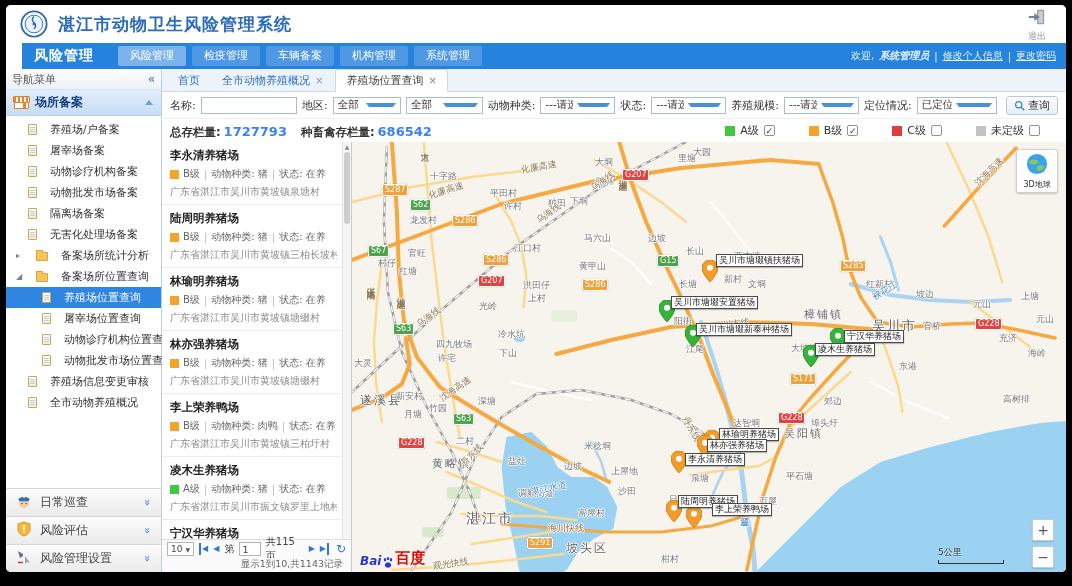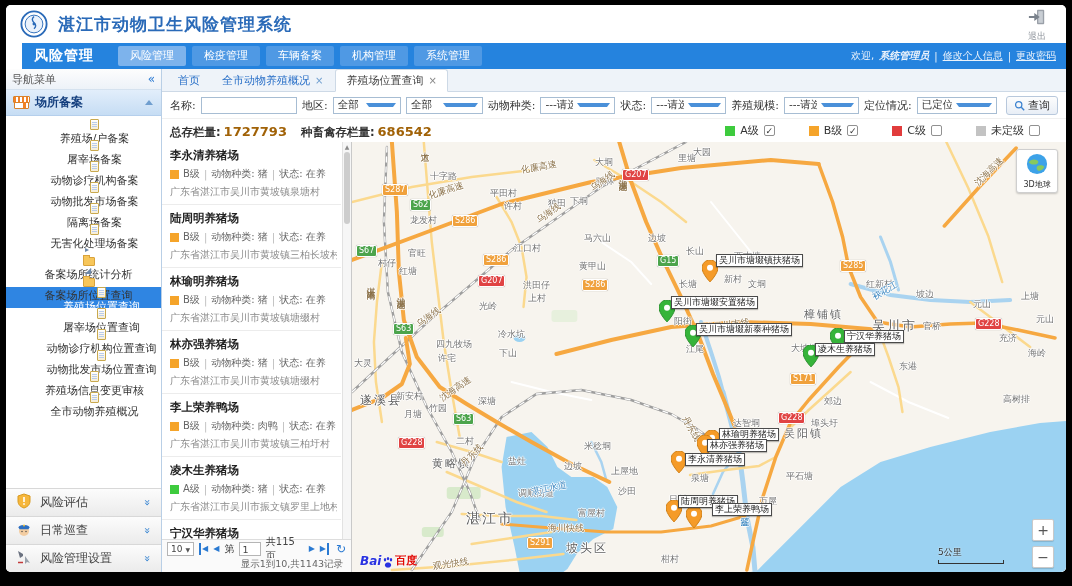--- a/index.html
+++ b/index.html
@@ -31,21 +31,21 @@
   
   .sidebar { width:156px; border-right:1px solid #b9cfe6; display:flex; flex-direction:column; background:#fff; }
   .side-hdr { height:21px; background:linear-gradient(#fdfdfd,#edf2f8); border-bottom:1px solid #d5e2ef; display:flex; align-items:center; padding:0 6px; font-size:11px; color:#555; }
   .side-hdr .collapse { margin-left:auto; color:#2a7ad2; font-size:12px; cursor:pointer; }
   .panel-hdr { height:26px; background:linear-gradient(#e2eefb,#c6ddf4); border-bottom:1px solid #b5cfec; display:flex; align-items:center; gap:6px; padding:0 8px; font-size:12px; font-weight:bold; color:#143f7e; cursor:pointer;text-align:center; }
   .caret-up { width:0; height:0; border-left:4px solid transparent; border-right:4px solid transparent; border-bottom:5px solid #6f9ecf; margin-left:auto; }
   .ic-shop { width:15px; height:13px; position:relative; background:#fff; border:1px solid #d9822b; border-radius:1px; }
   .ic-shop::before { content:""; position:absolute; left:-2px; right:-2px; top:-1px; height:5px; background:repeating-linear-gradient(90deg,#f08228 0 2px,#fff 2px 4px); border:1px solid #d9822b; border-radius:1px; }
   .ic-shop::after { content:""; position:absolute; right:2px; bottom:0; width:3px; height:6px; background:#f08228; }
   #side-items { padding-top:3px; }
-  .side-item { height:21px; display:flex; align-items:center; gap:1px; padding-left:22px; font-size:11px; color:#333; cursor:pointer; white-space:nowrap;flex-direction:column; }
+  .side-item { height:21px; display:flex; align-items:center; gap:13px; padding-left:22px; font-size:11px; color:#333; cursor:pointer; white-space:nowrap; }
   .side-item.indent { padding-left:36px; }
   .side-item.hasarrow { padding-left:10px; }
   .side-item .arrow { font-size:8px; color:#6b87a8; width:7px; }
   .side-item.sel { background:#2f85e2; color:#fff; }
   .ic-doc { width:9px; height:11px; background:linear-gradient(#ffffff,#f6edd6); border:1px solid #c9a94e; border-radius:1px; position:relative; flex:none; }
   .ic-doc::before { content:""; position:absolute; left:1px; top:2px; width:5px; height:1px; background:#b9ccec; box-shadow:0 2px 0 #b9ccec,0 4px 0 #b9ccec; }
   .ic-folder { width:12px; height:9px; background:#f7c65a; border:1px solid #d9a33c; border-radius:1px; position:relative; margin-top:2px; flex:none; }
   .ic-folder::before { content:""; position:absolute; top:-3px; left:-1px; width:5px; height:2px; background:#f7c65a; border:1px solid #d9a33c; border-bottom:none; }
   .side-spacer { flex:1; }
   .acc-hdr { height:28px; background:linear-gradient(#fcfcfc,#ebebeb); border-top:1px solid #d8d8d8; display:flex; align-items:center; gap:8px; padding:0 10px; font-size:12px; color:#444; cursor:pointer; }
@@ -64,21 +64,21 @@
   .finput { height:17px; background:#fff; border:1px solid #a7bdd3; }
   .fselect { height:17px; background:#fff; border:1px solid #a7bdd3; display:flex; align-items:center; padding:0 4px; gap:4px; font-size:10.5px; color:#333; cursor:pointer; }
   .fselect span { flex:1; overflow:hidden; }
   .fcaret { width:0; height:0; border-left:3.5px solid transparent; border-right:3.5px solid transparent; border-top:4.5px solid #4a90d9; flex:none; }
   .fsearch { height:19px; display:flex; align-items:center; gap:3px; background:linear-gradient(#fdfdfd,#e8eef6); border:1px solid #b8c8dc; border-radius:3px; padding:0 7px; cursor:pointer; margin-left:4px; }
   .fsearch svg { width:11px; height:11px; }
 
   .sbar { height:23px; display:flex; align-items:center; padding:0 8px; }
   #stats { display:flex; gap:14px; align-items:center; }
   .slabel { font-size:11.5px; color:#333; font-weight:bold; }
-  .svalue { font-size:13px; color:#a16207; font-weight:bold; margin-left:3px; }
+  .svalue { font-size:13px; color:#3b82f6; font-weight:bold; margin-left:3px; }
   #legend { margin-left:auto; display:flex; gap:34px; align-items:center; padding-right:18px; }
   .litem { display:flex; align-items:center; gap:5px; font-size:11px; color:#333; }
   .lsq { width:10px; height:10px; display:inline-block; }
   .lcheck { width:11px; height:11px; border:1px solid #919191; background:#fff; border-radius:2px; font-size:9px; line-height:10px; text-align:center; color:#333; cursor:pointer; }
 
   .body { flex:1; display:flex; min-height:0; }
   .listcol { width:190px; border-right:1px solid #c9c9c9; display:flex; flex-direction:column; position:relative; background:#fff; }
   .cards { flex:1; overflow:hidden; position:relative; padding-right:10px; }
   .card { padding:6px 4px 5px 8px; border-bottom:1px solid #ececec; }
   .fname { font-size:11.5px; font-weight:bold; color:#222; margin-bottom:4px; white-space:nowrap; overflow:hidden; }
@@ -115,21 +115,21 @@
   .pin { z-index:6; }
   .globe-btn { position:absolute; top:7px; right:8px; width:42px; background:#fff; border:1px solid #cfcfcf; border-radius:3px; text-align:center; padding:3px 0 2px; cursor:pointer; box-shadow:0 1px 2px rgba(0,0,0,.2); z-index:9; }
   .globe-btn svg { width:22px; height:22px; }
   .globe-btn span { display:block; font-size:8px; color:#333; }
   .zoomctl { position:absolute; right:12px; bottom:4px; z-index:9; }
   .zbtn { width:22px; height:22px; background:#fff; border:1px solid #c9c9c9; border-radius:2px; text-align:center; line-height:20px; font-size:14px; color:#555; cursor:pointer; margin-top:5px; box-shadow:0 1px 1px rgba(0,0,0,.15); }
   .scalebar { position:absolute; right:62px; bottom:8px; z-index:9; font-size:9px; color:#333; text-shadow:0 0 2px #fff; }
   .scalebar .sline { width:66px; height:4px; border:1px solid #333; border-top:none; margin-top:1px; }
   .attribution { position:absolute; left:8px; bottom:4px; z-index:9; display:flex; align-items:flex-end; gap:1px; }
   .bd-lat { color:#2932e1; font-weight:bold; font-size:12px; font-style:italic; text-shadow:0 0 2px #fff; }
-  .bd-cn { color:#e10600; font-size:11px; font-weight:bold; text-shadow:0 0 2px #fff; }
+  .bd-cn { color:#e10600; font-size:15px; font-weight:bold; text-shadow:0 0 2px #fff; }
   .paw { width:12px; height:12px; }
 </style>
 </head>
 <body>
 
 <div class="frame">
 <div class="app">
 
   <header class="hdr">
     <svg class="logo" viewBox="0 0 30 30">
@@ -236,36 +236,36 @@
             </div>
             <div class="side-item">
               <span class="ic-doc"></span>
               <span>全市动物养殖概况</span>
             </div>
           </div>
       <div class="side-spacer"></div>
       <div id="side-panels">
             <div class="acc-hdr">
               <span><svg viewBox="0 0 16 16">
-                  <path d="M8 1l6 2v5c0 4-3 6-6 7-3-1-6-3-6-7V3z" fill="#f6b73c" stroke="#d99a1e"></path>
-                  <rect x="7.2" y="4" width="1.6" height="5" fill="#fff"></rect>
-                  <rect x="7.2" y="10.2" width="1.6" height="1.6" fill="#fff"></rect>
-                </svg></span>
-              <span>风险评估</span>
-              <span class="acc-chev">»</span>
-            </div>
-            <div class="acc-hdr">
-              <span><svg viewBox="0 0 16 16">
                   <circle cx="8" cy="10" r="5" fill="#f3cda2"></circle>
                   <path d="M2.5 6.5c0-3.5 11-3.5 11 0l-1 1.8H3.5z" fill="#2d6fc2"></path>
                   <circle cx="8" cy="4.6" r="1" fill="#f0c23c"></circle>
                   <circle cx="6" cy="10.5" r=".7" fill="#444"></circle>
                   <circle cx="10" cy="10.5" r=".7" fill="#444"></circle>
                 </svg></span>
               <span>日常巡查</span>
+              <span class="acc-chev">»</span>
+            </div>
+            <div class="acc-hdr">
+              <span><svg viewBox="0 0 16 16">
+                  <path d="M8 1l6 2v5c0 4-3 6-6 7-3-1-6-3-6-7V3z" fill="#f6b73c" stroke="#d99a1e"></path>
+                  <rect x="7.2" y="4" width="1.6" height="5" fill="#fff"></rect>
+                  <rect x="7.2" y="10.2" width="1.6" height="1.6" fill="#fff"></rect>
+                </svg></span>
+              <span>风险评估</span>
               <span class="acc-chev">»</span>
             </div>
             <div class="acc-hdr">
               <span><svg viewBox="0 0 16 16">
                   <path d="M2 2l5 3v2L4 9z" fill="#6b7280"></path>
                   <path d="M9 7l5 7-3-1-2 2z" fill="#9aa2ac"></path>
                   <line x1="2" y1="13.5" x2="7" y2="13.5" stroke="#c23b3b" stroke-width="1.4"></line>
                 </svg></span>
               <span>风险管理设置</span>
               <span class="acc-chev">»</span>
@@ -603,21 +603,21 @@
                 <span class="mroad" style="left: 338px; top: 272px; transform: rotate(60deg);">丹东线</span>
                 <span class="mroad" style="left: 196px; top: 380px;">海川快线</span>
                 <span class="mroad" style="left: 80px; top: 418px; transform: rotate(-8deg);">观光快线</span>
                 <span class="mroad v" style="left: 12px; top: 138px;">湛江大道南</span>
                 <span class="mroad v" style="left: 66px; top: 3px;">大道</span>
                 <span class="mwater" style="left: 178px; top: 344px; transform: rotate(-12deg);">湛江水道</span>
                 <span class="mwater v" style="left: 386px; top: 368px;">鉴江</span>
                 <span class="mwater" style="left: 518px; top: 150px; transform: rotate(-30deg);">袂花江</span>
                 <span class="mbadge s" style="left: 30px; top: 42px;">S287</span>
                 <span class="mbadge g" style="left: 58px; top: 57px;">S62</span>
-                <span class="mbadge g" style="left: 4px; top: 103px;">S67</span>
+                <span class="mbadge g" style="left: 16px; top: 103px;">S67</span>
                 <span class="mbadge s" style="left: 100px; top: 73px;">S286</span>
                 <span class="mbadge s" style="left: 131px; top: 112px;">S286</span>
                 <span class="mbadge r" style="left: 126px; top: 133px;">G207</span>
                 <span class="mbadge r" style="left: 270px; top: 27px;">G207</span>
                 <span class="mbadge s" style="left: 230px; top: 137px;">S286</span>
                 <span class="mbadge g" style="left: 305px; top: 113px;">G15</span>
                 <span class="mbadge s" style="left: 488px; top: 118px;">S285</span>
                 <span class="mbadge r" style="left: 623px; top: 176px;">G228</span>
                 <span class="mbadge r" style="left: 426px; top: 270px;">G228</span>
                 <span class="mbadge r" style="left: 46px; top: 295px;">G228</span>

